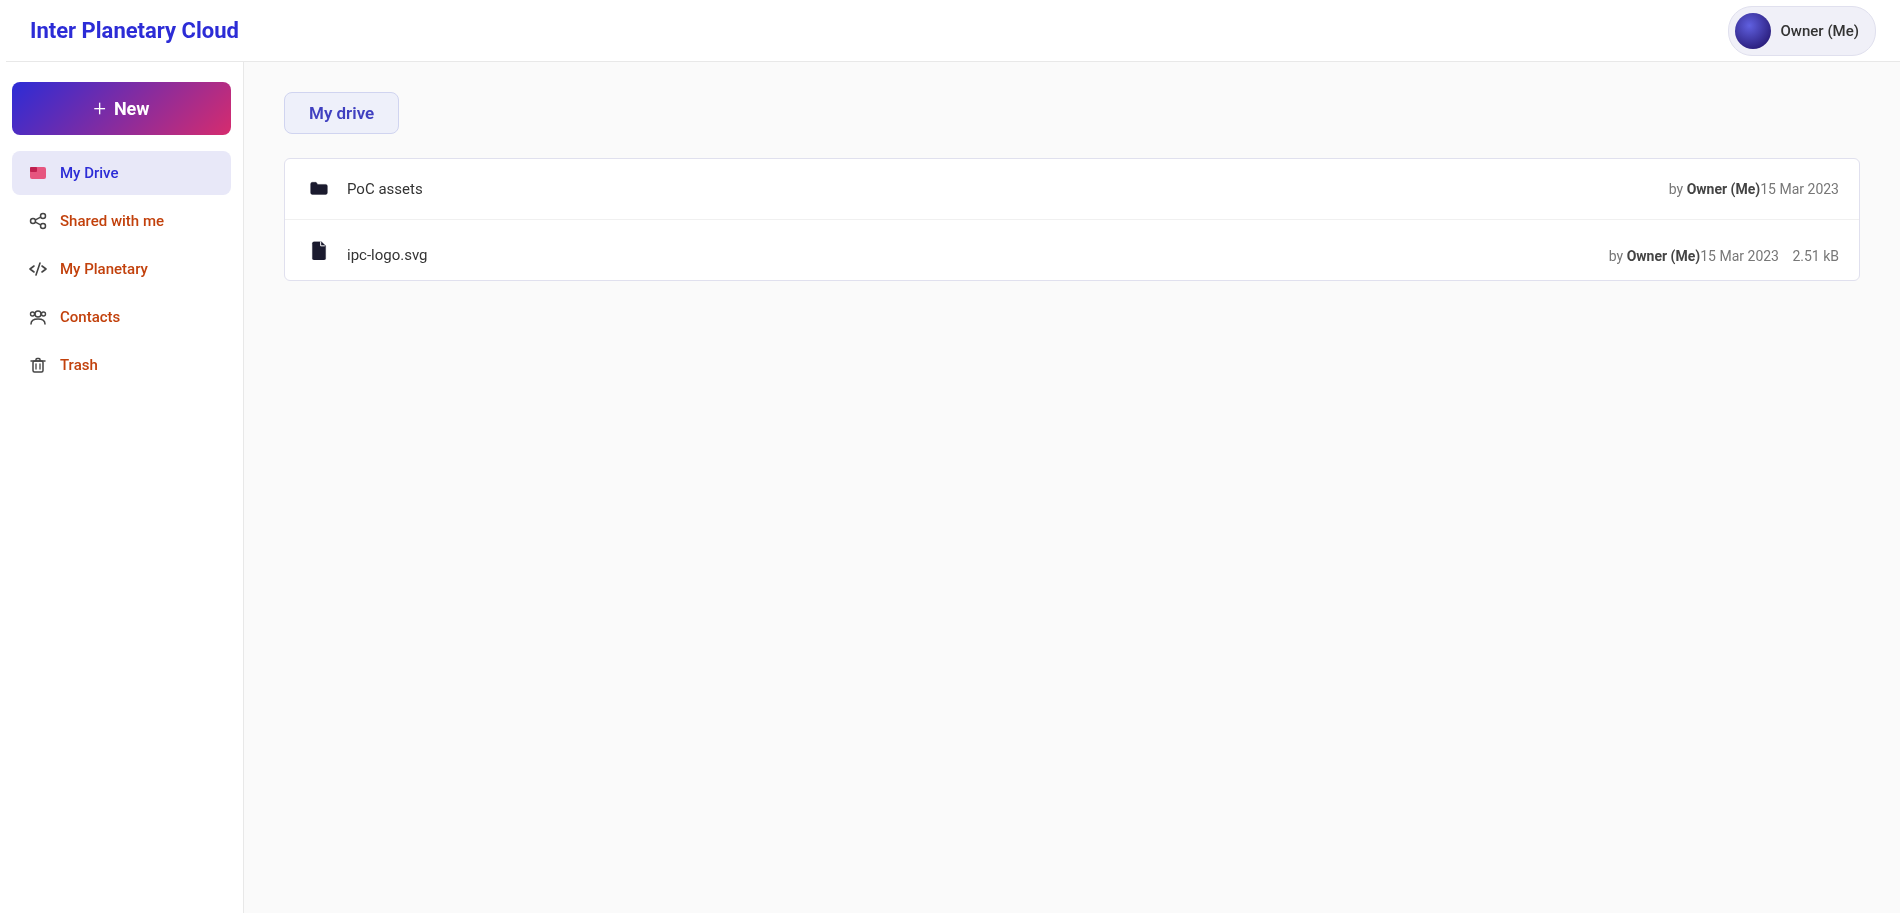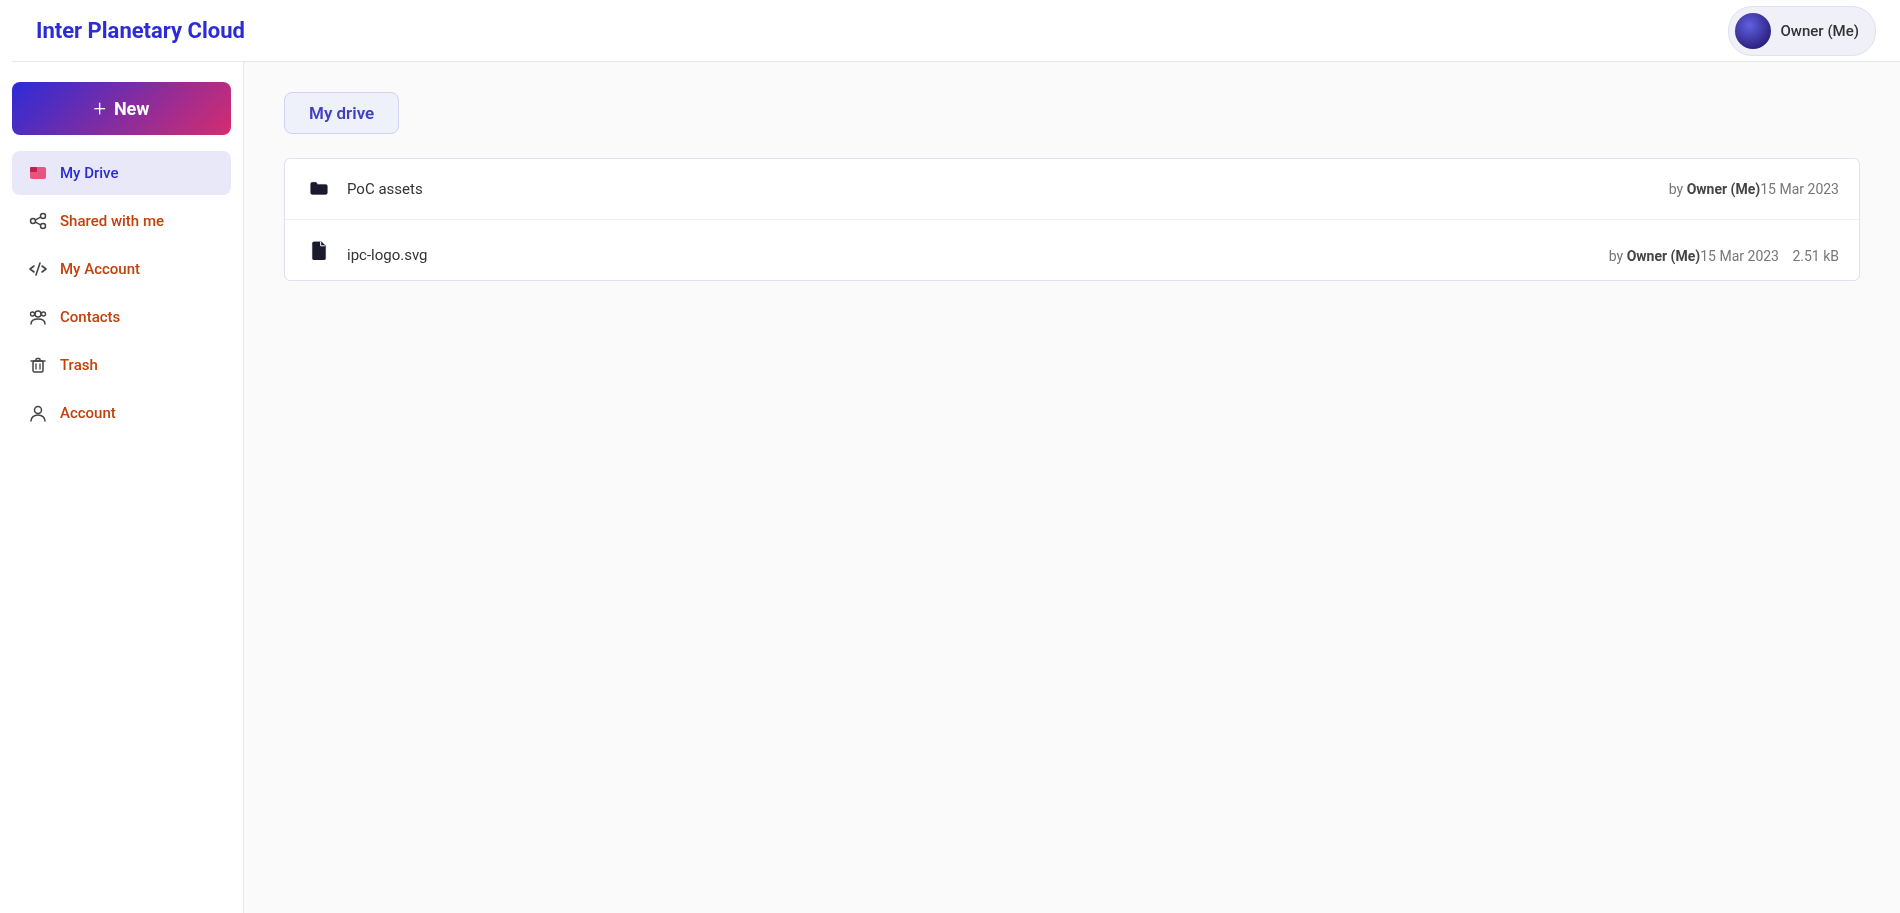--- a/index.html
+++ b/index.html
@@ -13,21 +13,21 @@
       width: 1900px;
       height: 913px;
       background: #ffffff;
       overflow: hidden;
     }
 
     
     .header {
       position: fixed;
       top: 0;
-      left: 12px;
+      left: 6px;
       right: 0;
       height: 62px;
       background: #ffffff;
       display: flex;
       align-items: center;
       justify-content: space-between;
       padding: 0 24px;
       border-bottom: 1px solid #e8e8e8;
       z-index: 100;
     }
@@ -267,21 +267,21 @@
   </div>
 
   <div class="nav-item">
     <span class="nav-icon">
       <svg viewBox="0 0 20 20" fill="none" xmlns="http://www.w3.org/2000/svg">
         <polyline points="6,7 2,10 6,13" stroke="#444" stroke-width="1.6" stroke-linecap="round" stroke-linejoin="round" fill="none"></polyline>
         <polyline points="14,7 18,10 14,13" stroke="#444" stroke-width="1.6" stroke-linecap="round" stroke-linejoin="round" fill="none"></polyline>
         <line x1="12" y1="4" x2="8" y2="16" stroke="#444" stroke-width="1.6" stroke-linecap="round"></line>
       </svg>
     </span>
-    <span>My Account</span>
+    <span>My Planetary</span>
   </div>
 
   <div class="nav-item">
     <span class="nav-icon">
       <svg viewBox="0 0 20 20" fill="none" xmlns="http://www.w3.org/2000/svg">
         <circle cx="10" cy="7" r="3" stroke="#444" stroke-width="1.5"></circle>
         <circle cx="15.5" cy="7" r="2" stroke="#444" stroke-width="1.4"></circle>
         <circle cx="4.5" cy="7" r="2" stroke="#444" stroke-width="1.4"></circle>
         <path d="M3 17c0-3 2.5-5 7-5s7 2 7 5" stroke="#444" stroke-width="1.5" stroke-linecap="round" fill="none"></path>
       </svg>
@@ -295,29 +295,20 @@
         <rect x="5" y="6" width="10" height="11" rx="1.5" stroke="#444" stroke-width="1.5"></rect>
         <line x1="3" y1="6" x2="17" y2="6" stroke="#444" stroke-width="1.5" stroke-linecap="round"></line>
         <path d="M8 6V4.5a1 1 0 0 1 1-1h2a1 1 0 0 1 1 1V6" stroke="#444" stroke-width="1.5"></path>
         <line x1="8" y1="9" x2="8" y2="14" stroke="#444" stroke-width="1.3" stroke-linecap="round"></line>
         <line x1="12" y1="9" x2="12" y2="14" stroke="#444" stroke-width="1.3" stroke-linecap="round"></line>
       </svg>
     </span>
     <span>Trash</span>
   </div>
 
-  <div class="nav-item">
-    <span class="nav-icon">
-      <svg viewBox="0 0 20 20" fill="none" xmlns="http://www.w3.org/2000/svg">
-        <circle cx="10" cy="7" r="3.5" stroke="#444" stroke-width="1.5"></circle>
-        <path d="M3 18c0-3.5 3-6 7-6s7 2.5 7 6" stroke="#444" stroke-width="1.5" stroke-linecap="round" fill="none"></path>
-      </svg>
-    </span>
-    <span>Account</span>
-  </div>
 </div>
 
 <div class="main-content">
   <div class="page-header">
     <div class="page-title-btn">My drive</div>
   </div>
 
   <div class="file-list">
 
     <div class="file-row">

